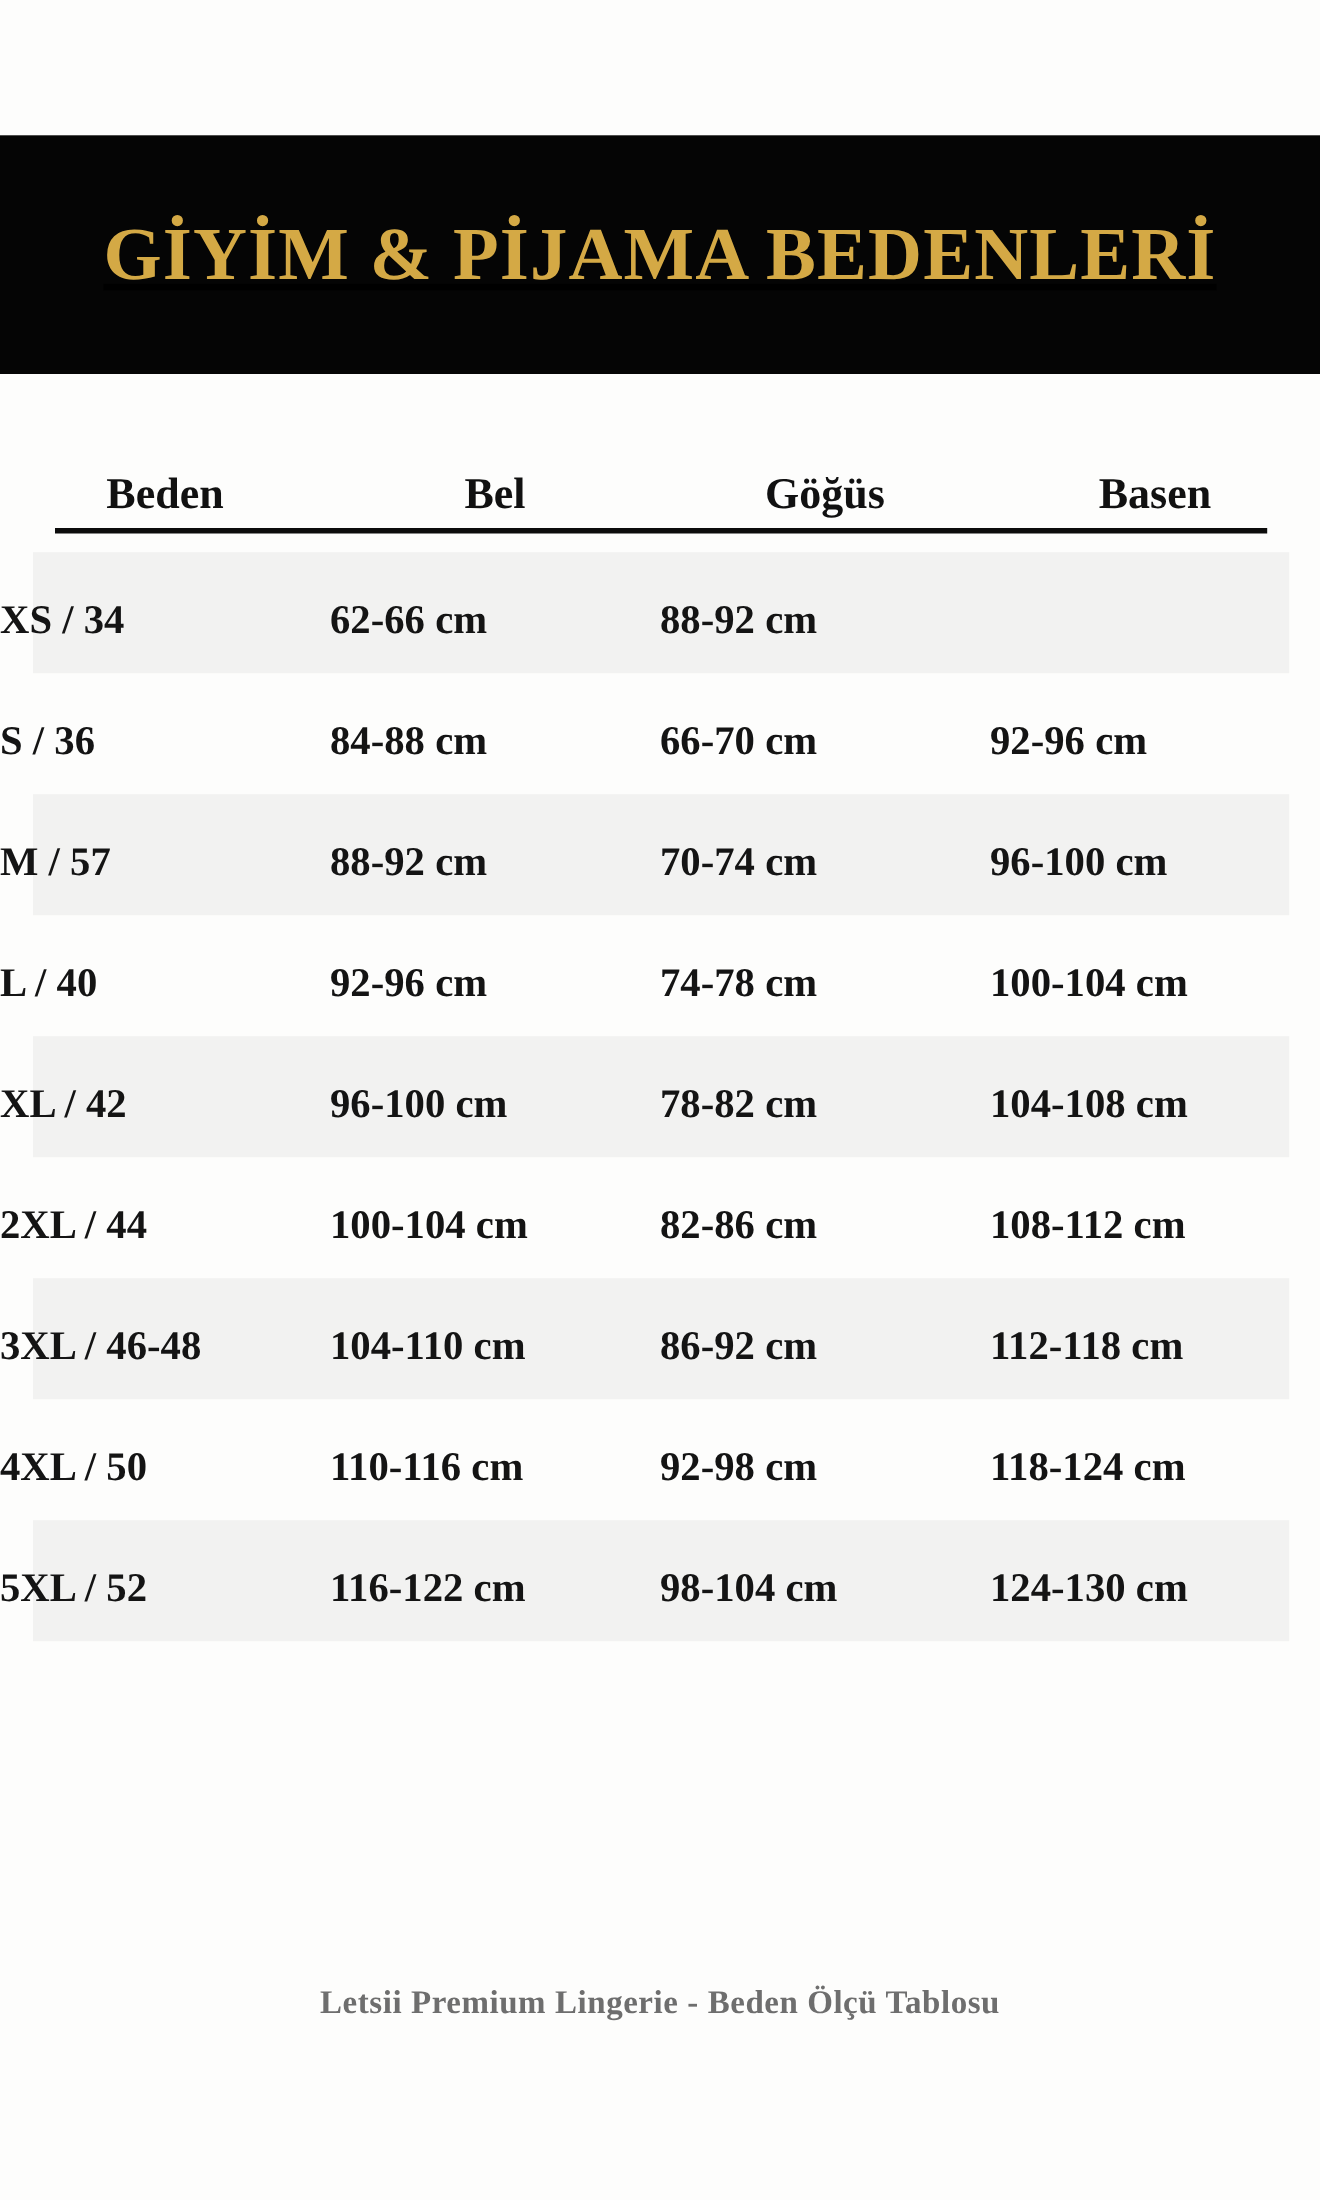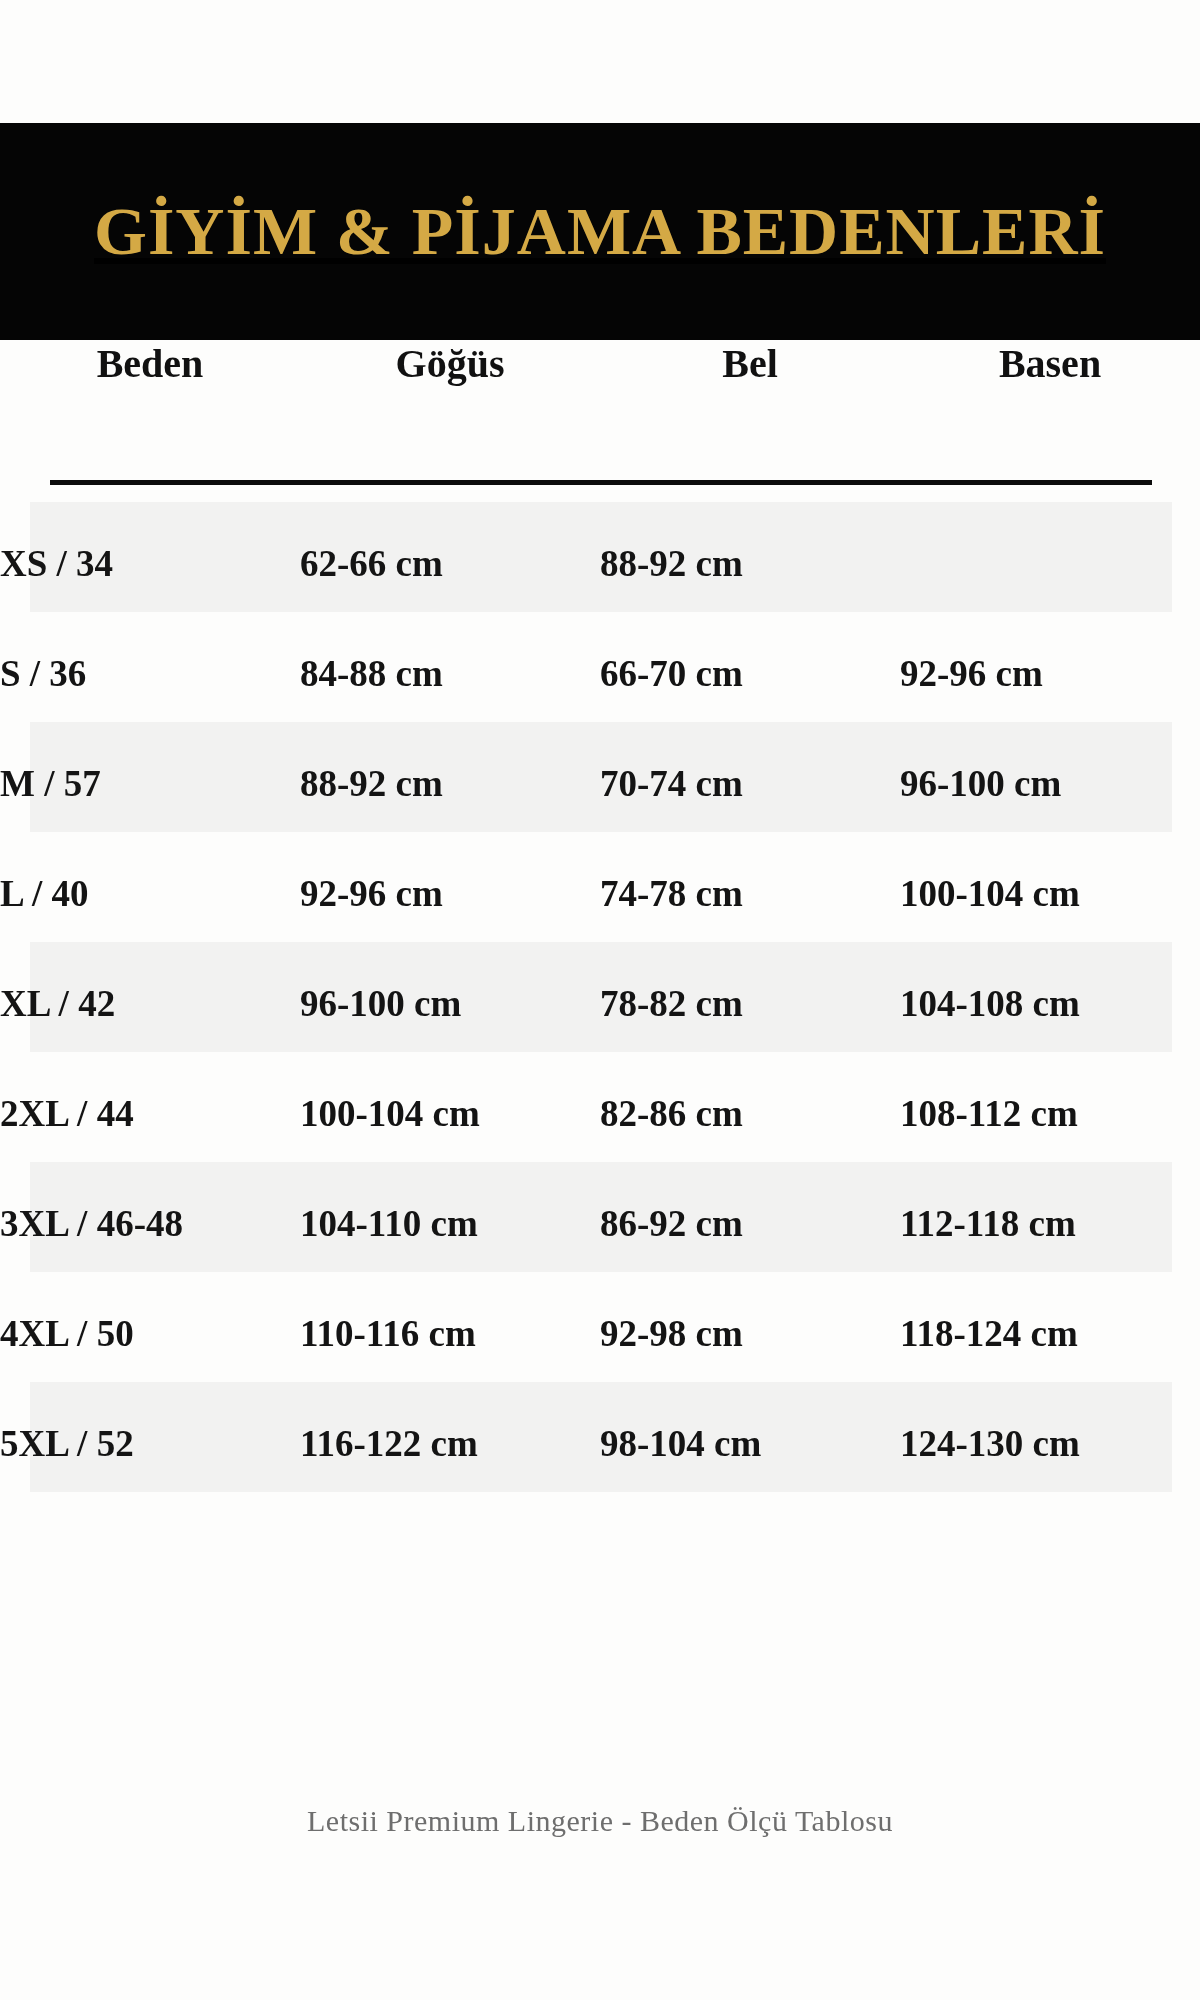--- a/index.html
+++ b/index.html
@@ -28,20 +28,21 @@
     font-weight: bold;
     letter-spacing: 1px;
     white-space: nowrap;
   }
   .size-table {
     width: 1200px;
   }
   .thead {
     display: flex;
     height: 132px;
+    align-items: flex-end;
     padding-bottom: 8px;
   }
   .th {
     width: 25%;
     text-align: center;
     font-size: 40px;
     font-weight: bold;
     color: #111;
   }
   .header-rule {
@@ -76,37 +77,37 @@
     font-weight: bold;
     color: #141414;
     position: relative;
     z-index: 1;
     white-space: nowrap;
   }
   .footer-note {
     margin-top: 312px;
     text-align: center;
     font-size: 30px;
-    font-weight: normal;
+    font-weight: bold;
     color: #6e6e6e;
     letter-spacing: 0.5px;
   }
 </style>
 </head>
 <body>
 
 <div class="banner">
   <div class="banner-title">GİYİM &amp; PİJAMA BEDENLERİ</div>
 </div>
 
 <div class="size-table">
   <div class="thead">
     <div class="th">Beden</div>
+    <div class="th">Bel</div>
     <div class="th">Göğüs</div>
-    <div class="th">Bel</div>
     <div class="th">Basen</div>
   </div>
   <div class="header-rule"></div>
   <div class="tbody" id="table-body">
       <div class="row stripe">
     <div class="cell">XS / 34</div>
     <div class="cell">62-66 cm</div>
     <div class="cell">88-92 cm</div>
   </div>
       <div class="row">

